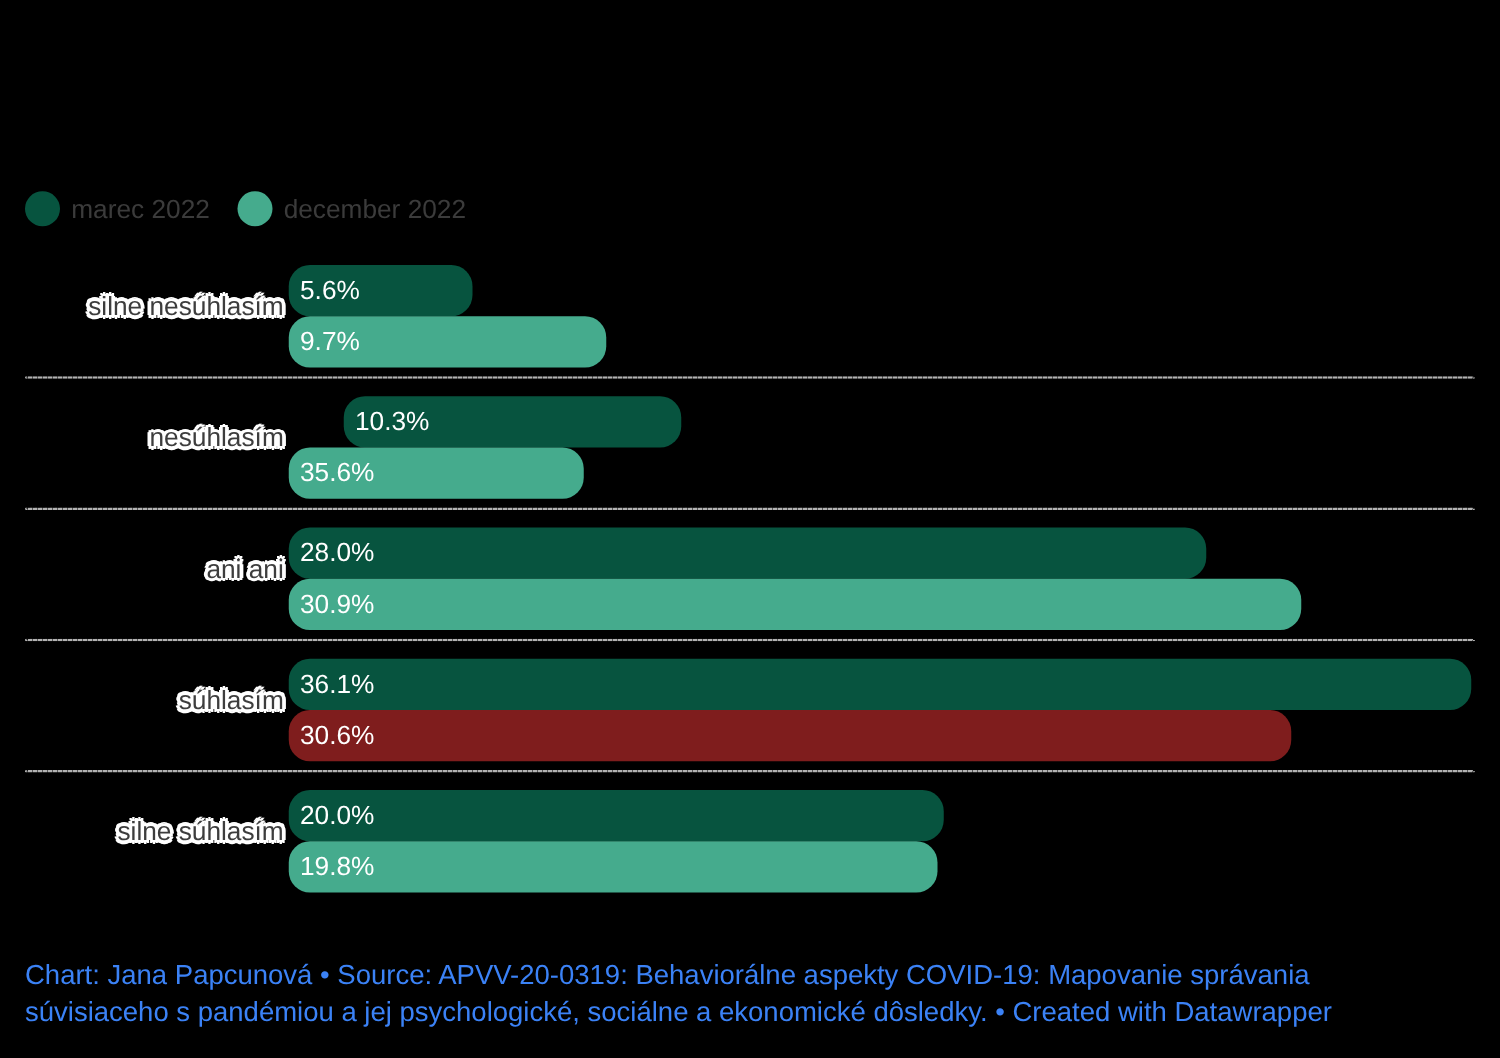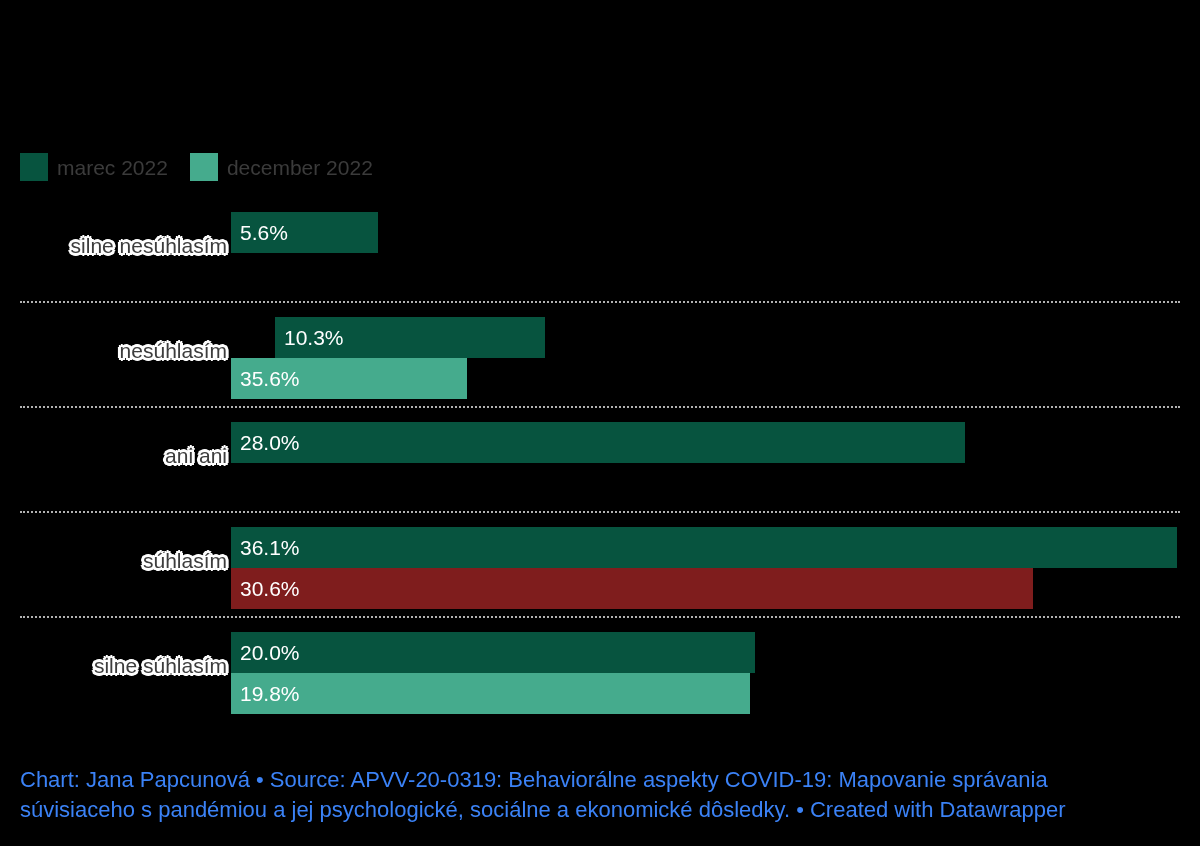--- a/index.html
+++ b/index.html
@@ -1,15 +1,15 @@
 <!DOCTYPE html>
 <html><head>
 <meta charset="utf-8">
 <style>
-  * { margin:0; padding:0; box-sizing:border-box; }
+  * { margin:0; padding:0; box-sizing:border-box;border-radius:17px; }
   html, body {
     width:1200px; height:846px;
     background:#000000;
     font-family:"Liberation Sans", sans-serif;
     overflow:hidden;
   }
   #chart-root {
     position:relative;
     width:1200px; height:846px;
     background:#000000;
@@ -125,40 +125,46 @@
     </div>
   </div>
 
   <div class="plot" id="plot">
       <div class="group">
         <div class="group-inner">
           <div class="cat-label">silne nesúhlasím</div>
           <div class="bar series-0" style="background: rgb(7, 84, 63); width: 146.72px;">
             <span class="bar-value">5.6%</span>
           </div>
+          <div class="bar series-1" style="background: rgb(69, 171, 141); width: 254.14px;">
+            <span class="bar-value">9.7%</span>
+          </div>
         </div>
         <div class="sep" style="top: 96px;"></div>
       </div>
       <div class="group">
         <div class="group-inner">
           <div class="cat-label">nesúhlasím</div>
           <div class="bar series-0" style="background: rgb(7, 84, 63); width: 269.86px; margin-left: 44px;">
             <span class="bar-value">10.3%</span>
           </div>
           <div class="bar series-1" style="background: rgb(69, 171, 141); width: 235.8px;">
             <span class="bar-value">35.6%</span>
           </div>
         </div>
         <div class="sep" style="top: 96px;"></div>
       </div>
       <div class="group">
         <div class="group-inner">
           <div class="cat-label">ani ani</div>
           <div class="bar series-0" style="background: rgb(7, 84, 63); width: 733.6px;">
             <span class="bar-value">28.0%</span>
+          </div>
+          <div class="bar series-1" style="background: rgb(69, 171, 141); width: 809.58px;">
+            <span class="bar-value">30.9%</span>
           </div>
         </div>
         <div class="sep" style="top: 96px;"></div>
       </div>
       <div class="group">
         <div class="group-inner">
           <div class="cat-label">súhlasím</div>
           <div class="bar series-0" style="background: rgb(7, 84, 63); width: 945.82px;">
             <span class="bar-value">36.1%</span>
           </div>

